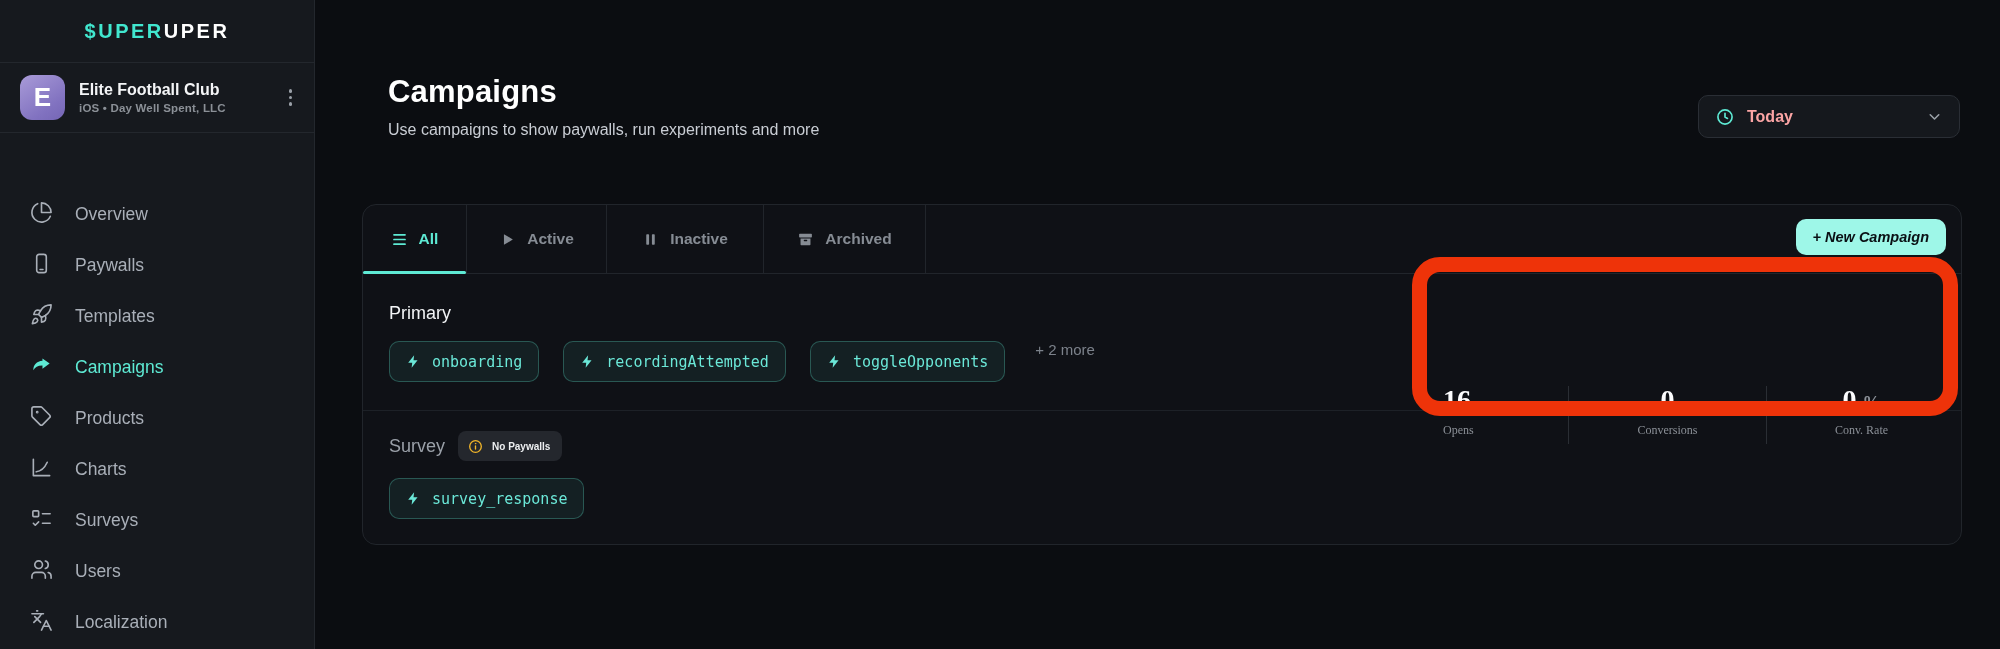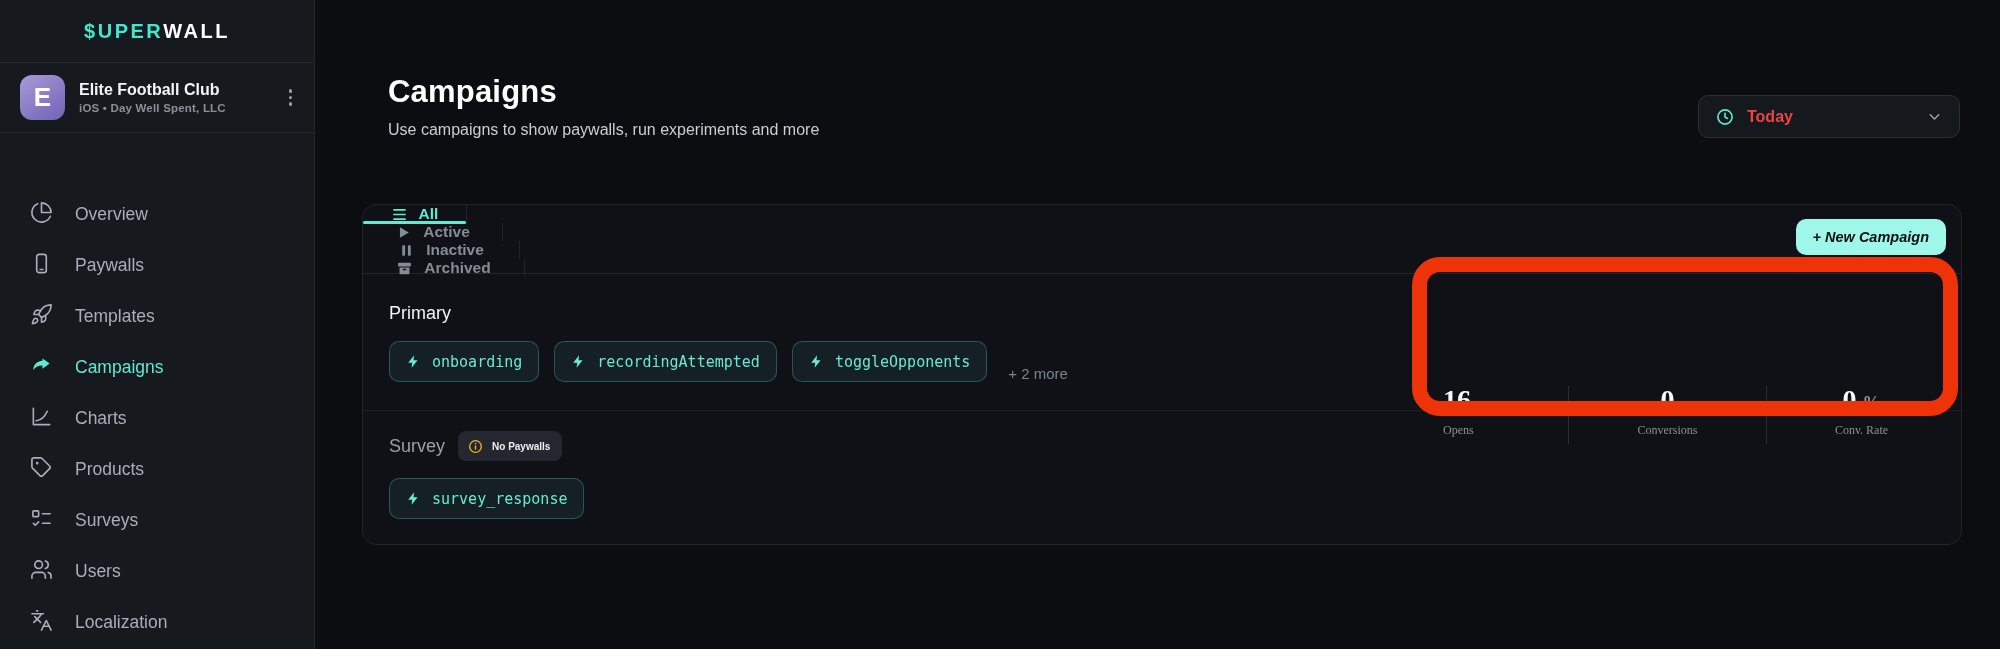--- a/index.html
+++ b/index.html
@@ -49,29 +49,29 @@
   .main { position: absolute; left: 315px; right: 0; top: 0; bottom: 0; }
   .page-header { position: absolute; left: 73px; top: 74px; }
   .page-title { margin: 0; color: #ffffff; font-size: 31px; font-weight: 700; letter-spacing: .2px; }
   .page-subtitle { margin: 11px 0 0; color: #c9cdd4; font-size: 16px; }
 
   .today-btn {
     position: absolute; top: 95px; right: 40px; width: 262px; height: 43px;
     background: #15181d; border: 1px solid #2a2e35; border-radius: 10px;
     display: flex; align-items: center; gap: 12px; padding: 0 16px; cursor: pointer;
   }
-  .today-label { color: #ef4444; font-size: 16px; font-weight: 700; }
+  .today-label { color: #fca5a5; font-size: 16px; font-weight: 700; }
   .today-btn .chev { margin-left: auto; color: #9aa0a8; }
 
   
   .panel {
     position: absolute; left: 47px; right: 38px; top: 204px; height: 341px;
     background: #0f1116; border: 1px solid #21252b; border-radius: 14px;
   }
-  .tabbar { height: 69px; border-bottom: 1px solid #21252b; display: flex; position: relative; flex-direction: column; }
+  .tabbar { height: 69px; border-bottom: 1px solid #21252b; display: flex; position: relative; }
   .tab {
     display: flex; align-items: center; justify-content: center; gap: 11px;
     border-right: 1px solid #21252b; color: #868c94; font-size: 15.5px; font-weight: 600;
     cursor: pointer; position: relative;
   }
   .tab svg { width: 17px; height: 17px; }
   .tab.active { color: #5eead4; }
   .tab.active::after {
     content: ""; position: absolute; left: 0; right: 0; bottom: -1px; height: 3px;
     background: #5eead4; border-radius: 2px;
@@ -87,21 +87,21 @@
     font-family: "Liberation Sans", sans-serif; font-size: 14.5px; font-weight: 700;
     display: flex; align-items: center; cursor: pointer; font-style: italic;
   }
 
   .row { position: relative; }
   .row-primary { height: 137px; border-bottom: 1px solid #1d2127; padding: 29px 26px 0; }
   .row-survey { height: 134px; padding: 20px 26px 0; }
   .row-title-line { display: flex; align-items: center; gap: 13px; }
   .row-name { color: #f2f4f6; font-size: 18px; font-weight: 500; }
   .row-name.dim { color: #9aa0a8; }
-  .tags { display: flex; align-items: flex-end; gap: 15px; margin-top: 17px; }
+  .tags { display: flex; align-items: flex-start; gap: 24px; margin-top: 17px; }
   .tag {
     height: 41px; display: inline-flex; align-items: center; gap: 11px; padding: 0 16px;
     background: rgba(94, 234, 212, 0.07); border: 1px solid rgba(94, 234, 212, 0.28);
     border-radius: 10px; color: #6be8d8; cursor: pointer;
     font-family: "DejaVu Sans Mono", monospace; font-size: 15px; font-weight: 500;
   }
   .tag svg { width: 15px; height: 15px; }
   .more-tags { color: #7c828b; font-size: 15px; margin-left: 6px; }
 
   .badge {
@@ -127,21 +127,21 @@
   }
 </style>
 </head>
 <body>
 
 <div class="screen">
 
   <aside class="sidebar">
     <div class="logo">
       <span class="teal">$UPER</span>
-        <span>WALL</span>
+        <span>UPER</span>
     </div>
 
     <div class="workspace">
       <div class="avatar">E</div>
       <div class="ws-text">
         <span class="ws-name">Elite Football Club</span>
         <span class="ws-meta">iOS • Day Well Spent, LLC</span>
       </div>
       <div class="kebab">
           <i></i>
@@ -175,31 +175,31 @@
         <span>Templates</span>
       </div>
       <div class="nav-item active">
         <span><svg viewBox="0 0 24 24" fill="currentColor">
               <path d="M13 4.8 20.5 10 13 15.5v-3.4c-4.9-.1-7.6 1.8-9.5 4.9-.2-5.6 3.5-9.4 9.5-9.9V4.8z"></path>
             </svg></span>
         <span>Campaigns</span>
       </div>
       <div class="nav-item">
         <span><svg viewBox="0 0 24 24" fill="none" stroke="currentColor" stroke-width="1.7" stroke-linecap="round" stroke-linejoin="round">
+              <path d="M12.586 2.586A2 2 0 0 0 11.172 2H4a2 2 0 0 0-2 2v7.172a2 2 0 0 0 .586 1.414l7.828 7.828a2 2 0 0 0 2.828 0l7.172-7.172a2 2 0 0 0 0-2.828l-7.828-7.828z"></path>
+              <circle cx="7.5" cy="7.5" r="0.6"></circle>
+            </svg></span>
+        <span>Products</span>
+      </div>
+      <div class="nav-item">
+        <span><svg viewBox="0 0 24 24" fill="none" stroke="currentColor" stroke-width="1.7" stroke-linecap="round" stroke-linejoin="round">
               <path d="M3.5 3.5v17h17"></path>
               <path d="M6.5 16.5c4.5-.5 8.5-3.5 11.5-10"></path>
             </svg></span>
         <span>Charts</span>
-      </div>
-      <div class="nav-item">
-        <span><svg viewBox="0 0 24 24" fill="none" stroke="currentColor" stroke-width="1.7" stroke-linecap="round" stroke-linejoin="round">
-              <path d="M12.586 2.586A2 2 0 0 0 11.172 2H4a2 2 0 0 0-2 2v7.172a2 2 0 0 0 .586 1.414l7.828 7.828a2 2 0 0 0 2.828 0l7.172-7.172a2 2 0 0 0 0-2.828l-7.828-7.828z"></path>
-              <circle cx="7.5" cy="7.5" r="0.6"></circle>
-            </svg></span>
-        <span>Products</span>
       </div>
       <div class="nav-item">
         <span><svg viewBox="0 0 24 24" fill="none" stroke="currentColor" stroke-width="1.7" stroke-linecap="round" stroke-linejoin="round">
               <rect x="3" y="4" width="6" height="6" rx="1"></rect>
               <path d="m3.5 17 2 2 3.5-3.5"></path>
               <path d="M13 7h8"></path>
               <path d="M13 17h8"></path>
             </svg></span>
         <span>Surveys</span>
       </div>

